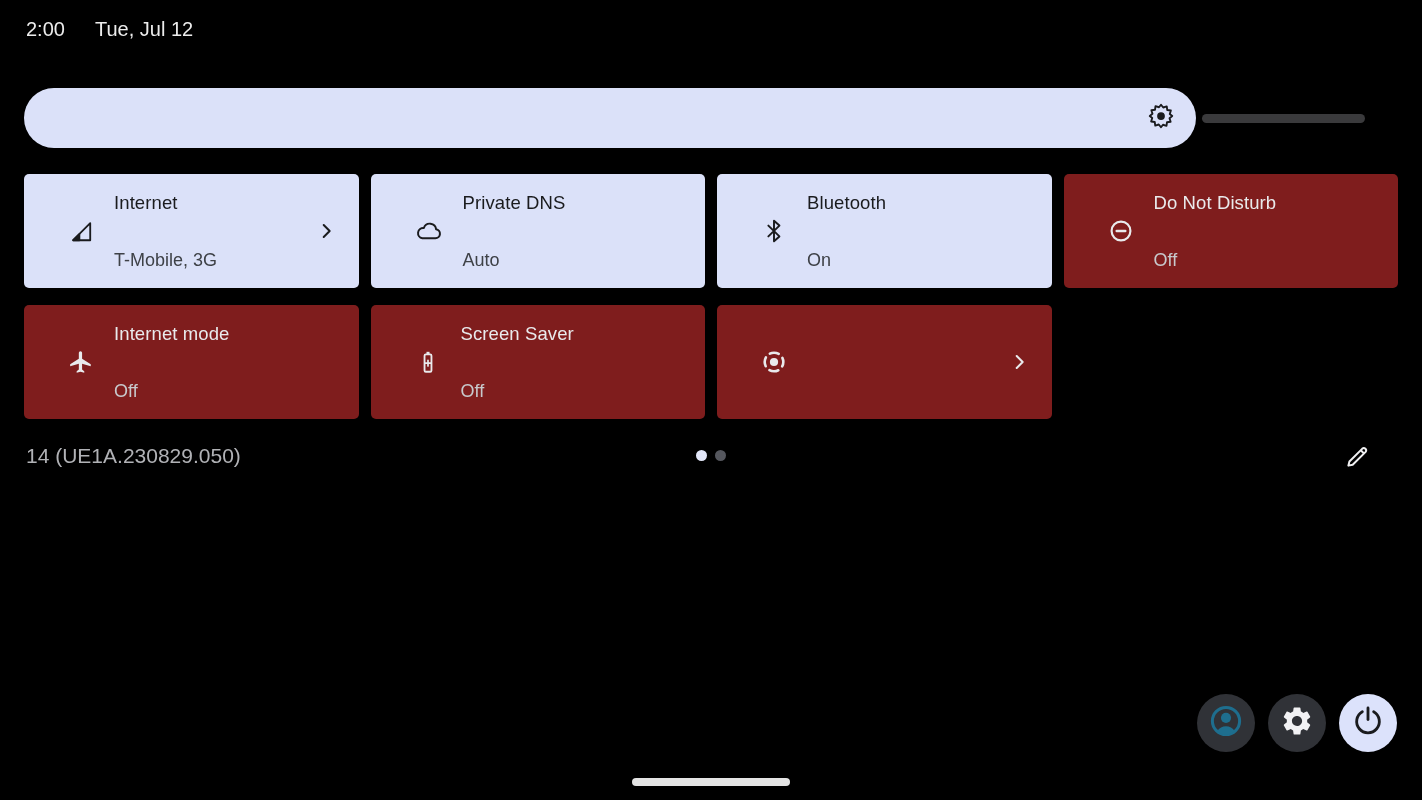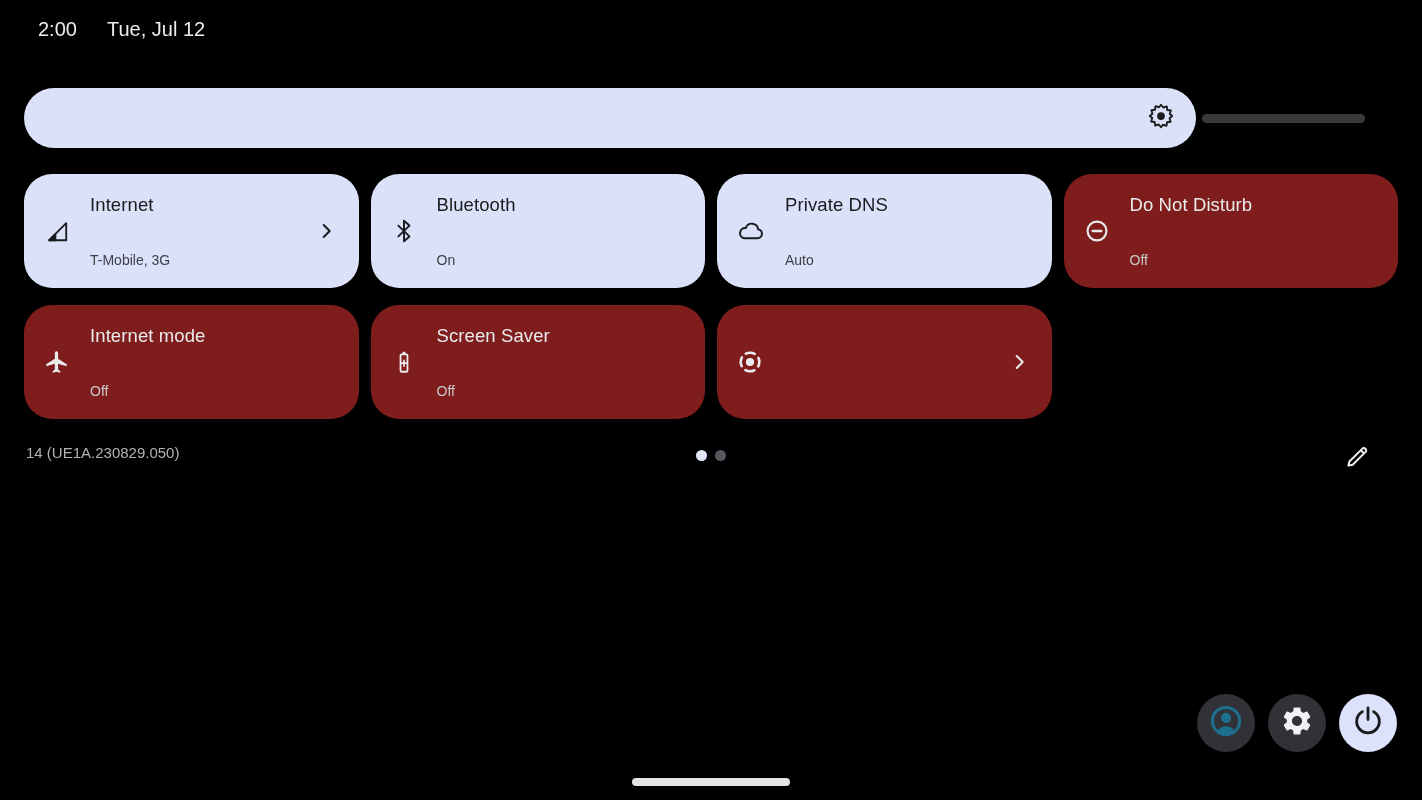--- a/index.html
+++ b/index.html
@@ -3,53 +3,53 @@
 <meta charset="utf-8">
 <style>
   * { margin:0; padding:0; box-sizing:border-box; }
   html,body { width:1422px; height:800px; background:#000; overflow:hidden;
               font-family:"Liberation Sans", sans-serif; }
   .stage { position:relative; width:1422px; height:800px; background:#000; }
 
   
   .status-bar { position:absolute; top:0; left:0; right:0; height:58px;
                 display:flex; align-items:center; justify-content:space-between;
-                padding:0 38px; color:#ececec; font-size:20px; font-weight:500; }
+                padding:0 26px; color:#ececec; font-size:20px; font-weight:500; }
   .sb-left { display:flex; align-items:center; gap:30px; }
   .sb-right { display:flex; align-items:center; gap:9px; }
   .sb-icon { display:flex; align-items:center; }
 
   
   .brightness { position:absolute; top:88px; left:24px; width:1341px; height:60px; }
   .brightness-fill { position:absolute; left:0; top:0; height:60px; width:1172px;
                      background:#dbe1f9; border-radius:30px;
                      display:flex; align-items:center; justify-content:flex-end;
                      padding-right:20px; }
   .brightness-track { position:absolute; left:1178px; right:0; top:26px; height:9px;
                       background:#3a3a3c; border-radius:5px; }
 
   
   .qs-grid { position:absolute; top:174px; left:24px; width:1374px;
              display:grid; grid-template-columns:repeat(4,1fr);
              grid-auto-rows:114px; column-gap:12px; row-gap:17px; }
-  .tile { border-radius:28px; display:flex; align-items:center;
-          padding:0 22px 0 20px; gap:20px; cursor:default; }
+  .tile { border-radius:5px; display:flex; align-items:center;
+          padding:0 22px 0 44px; gap:20px; cursor:default; }
   .tile.active { background:#dbe1f9; color:#1a1b1e; }
   .tile.inactive { background:#7f1d1d; color:#e9eaec; }
   .tile .t-text { display:flex; flex-direction:column; gap:3px; min-width:0; }
   .tile .t-title { font-size:18.5px; font-weight:500; letter-spacing:.1px; white-space:nowrap; }
-  .tile .t-sub { font-size:14px; font-weight:400; white-space:nowrap;margin-top:33px; }
+  .tile .t-sub { font-size:18px; font-weight:400; white-space:nowrap;margin-top:33px; }
   .tile.active .t-sub { color:#3e4147; }
   .tile.inactive .t-sub { color:#c8c9cc; }
   .tile .t-icon { flex:0 0 auto; display:flex; }
   .tile .t-chevron { margin-left:auto; display:flex; }
 
   
   .footer-row { position:absolute; top:438px; left:0; right:0; height:38px; }
-  .build { position:absolute; left:26px; top:6px; color:#b1b2b6; font-size:15px; }
+  .build { position:absolute; left:26px; top:6px; color:#b1b2b6; font-size:21px; }
   .page-dots { position:absolute; left:0; right:0; top:12px;
                display:flex; justify-content:center; gap:8px; }
   .dot { width:11px; height:11px; border-radius:50%; }
   .dot.on { background:#e2e6f8; }
   .dot.off { background:#55575e; }
   .edit-btn { position:absolute; right:48px; top:2px; width:34px; height:34px;
               display:flex; align-items:center; justify-content:center; }
 
   
   .br-buttons { position:absolute; right:25px; bottom:48px; display:flex; gap:13px; }
@@ -101,39 +101,39 @@
       </span>
       <span class="t-chevron">
         <svg width="22" height="22" viewBox="0 0 24 24">
             <polyline points="9.5,5.5 16,12 9.5,18.5" fill="none" stroke="currentColor" stroke-width="2.2" stroke-linecap="round" stroke-linejoin="round"></polyline>
           </svg>
       </span>
     </div>
 
     <div class="tile active">
       <span class="t-icon">
+        <svg width="28" height="28" viewBox="0 0 24 24">
+            <path d="M6.3 18.3 h11.2 a3.9 3.9 0 0 0 .6-7.75 5.4 5.4 0 0 0 -10.5-1.15 A4.5 4.5 0 0 0 6.3 18.3 Z" fill="none" stroke="currentColor" stroke-width="1.7" stroke-linejoin="round"></path>
+          </svg>
+      </span>
+      <span class="t-text">
+        <span class="t-title">Private DNS</span>
+        <span class="t-sub">Auto</span>
+      </span>
+    </div>
+
+    <div class="tile active">
+      <span class="t-icon">
         <svg width="26" height="26" viewBox="0 0 24 24">
             <path d="M6.8 7 L17 17 L12 21.5 V2.5 L17 7 L6.8 17" fill="none" stroke="currentColor" stroke-width="1.8" stroke-linejoin="round" stroke-linecap="round"></path>
           </svg>
       </span>
       <span class="t-text">
         <span class="t-title">Bluetooth</span>
         <span class="t-sub">On</span>
-      </span>
-    </div>
-
-    <div class="tile active">
-      <span class="t-icon">
-        <svg width="28" height="28" viewBox="0 0 24 24">
-            <path d="M6.3 18.3 h11.2 a3.9 3.9 0 0 0 .6-7.75 5.4 5.4 0 0 0 -10.5-1.15 A4.5 4.5 0 0 0 6.3 18.3 Z" fill="none" stroke="currentColor" stroke-width="1.7" stroke-linejoin="round"></path>
-          </svg>
-      </span>
-      <span class="t-text">
-        <span class="t-title">Private DNS</span>
-        <span class="t-sub">Auto</span>
       </span>
     </div>
 
     <div class="tile inactive">
       <span class="t-icon">
         <svg width="26" height="26" viewBox="0 0 24 24">
             <circle cx="12" cy="12" r="8.7" fill="none" stroke="currentColor" stroke-width="2"></circle>
             <line x1="8" y1="12" x2="16" y2="12" stroke="currentColor" stroke-width="2.2" stroke-linecap="round"></line>
           </svg>
       </span>

